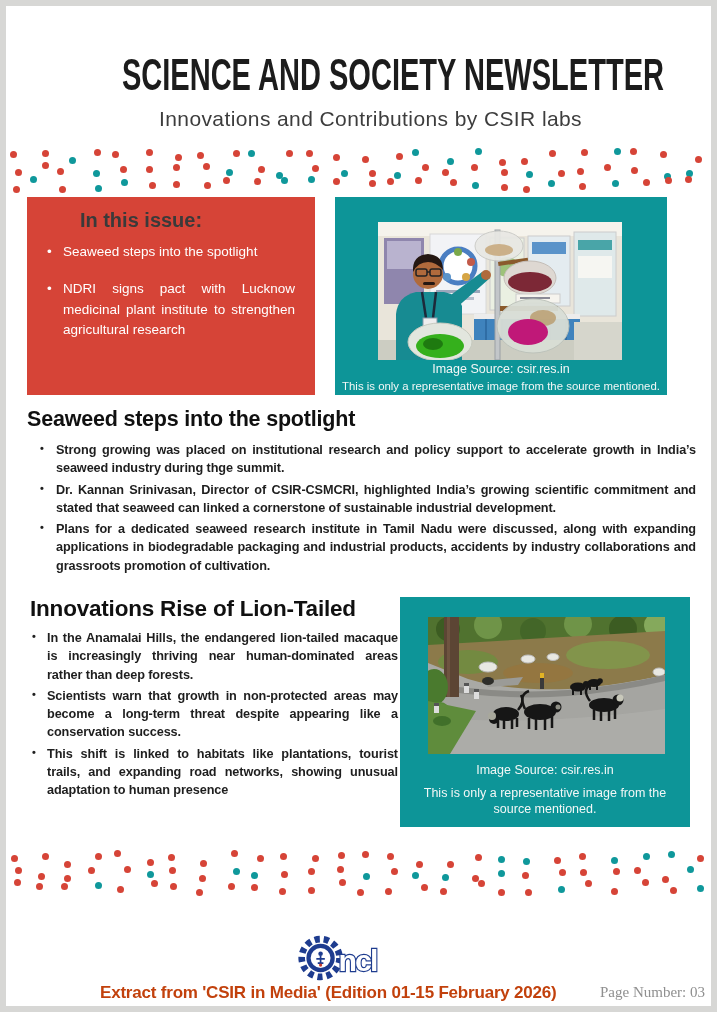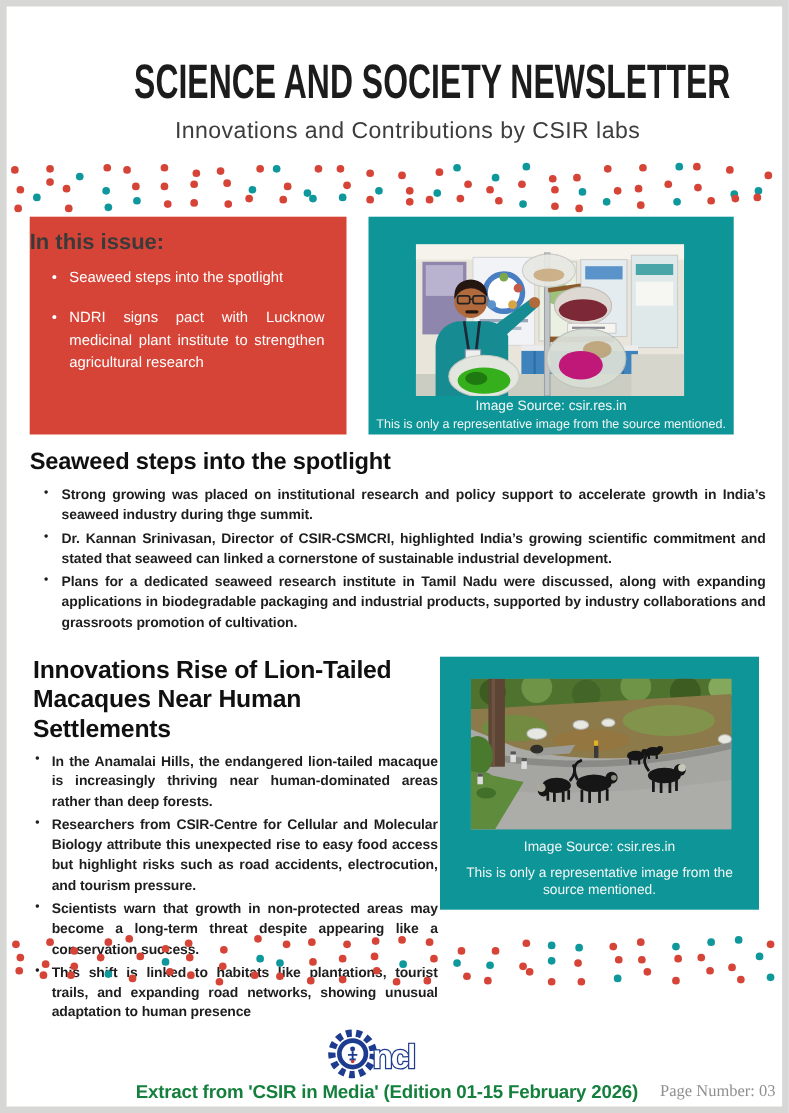--- a/index.html
+++ b/index.html
@@ -10,21 +10,21 @@
            font-size:14px;color:#4e4e4e;letter-spacing:.4px;}
   .title{position:absolute;top:50px;left:0;right:0;text-align:center;font-weight:bold;
          font-size:44px;color:#1c1c1c;transform:scaleX(.66);letter-spacing:0;white-space:nowrap;}
   .subtitle{position:absolute;top:107px;left:0;right:0;text-align:center;font-size:21px;
             color:#3d3d3d;letter-spacing:.4px;margin-left:24px;}
   .dots-band{position:absolute;left:0;width:717px;height:48px;}
   .dots-band.b1{top:144px;} .dots-band.b2{top:847px;}
   .dot{position:absolute;width:7px;height:7px;border-radius:50%;}
 
   .issue-box{position:absolute;left:27px;top:197px;width:288px;height:198px;background:#d64437;}
-  .issue-title{margin:12px 0 6px 0;font-size:20px;font-weight:bold;color:#3a3a3a;
+  .issue-title{margin:12px 0 6px 0;text-align:center;font-size:20px;font-weight:bold;color:#3a3a3a;
                padding-right:60px;}
   .issue-list{margin:10px 0 0 0;padding:0 20px 0 20px;list-style:none;}
   .issue-list li{position:relative;color:#ffffff;font-size:13.5px;line-height:1.5;
                  padding-left:16px;margin-bottom:17px;text-align:justify;}
   .issue-list li::before{content:"\2022";position:absolute;left:0;top:0;color:#fff;}
 
   .teal-box{position:absolute;background:#0d9598;}
   .teal-box.one{left:335px;top:197px;width:332px;height:198px;}
   .teal-box.two{left:400px;top:597px;width:290px;height:230px;}
   .photo{position:absolute;display:block;}
@@ -44,22 +44,22 @@
   .bullets{margin:0;padding:0;list-style:none;}
   .bullets li{position:relative;padding-left:29px;margin-bottom:3px;font-size:12.7px;
               font-weight:bold;color:#1e1e1e;line-height:1.44;text-align:justify;letter-spacing:-.1px;}
   .bullets li::before{content:"\2022";position:absolute;left:13px;top:0;font-size:11px;}
   .section2 .bullets li{padding-left:17px;}
   .section2 .bullets li::before{left:2px;}
 
   .presented{position:absolute;left:242px;top:904px;width:200px;text-align:center;
              font-size:16.5px;font-weight:bold;color:#24426e;letter-spacing:.2px;}
   .logo-wrap{position:absolute;left:296px;top:930px;width:104px;height:56px;}
-  .extract{position:absolute;left:100px;top:983px;width:480px;text-align:right;
-           font-size:17px;font-weight:bold;color:#15803d;letter-spacing:-.2px;}
+  .extract{position:absolute;left:100px;top:983px;width:480px;text-align:left;
+           font-size:17px;font-weight:bold;color:#c2410c;letter-spacing:-.2px;}
   .page-number{position:absolute;right:12px;top:984px;font-family:"Liberation Serif",serif;
                font-size:15px;color:#8f8f8f;}
 </style>
 </head>
 <body>
 
 <div class="page">
 
   <div class="title">SCIENCE AND SOCIETY NEWSLETTER</div>
   <div class="subtitle">Innovations and Contributions by CSIR labs</div>
@@ -209,32 +209,30 @@
     </svg>
     <div class="caption cap1">Image Source: csir.res.in</div>
     <div class="caption cap2">This is only a representative image from the source mentioned.</div>
   </div>
 
   <div class="section1">
     <h2 class="sec-title">Seaweed steps into the spotlight</h2>
     <ul class="bullets">
       <li>Strong growing was placed on institutional research and policy support to accelerate growth in India’s seaweed industry during thge summit.</li>
       <li>Dr. Kannan Srinivasan, Director of CSIR-CSMCRI, highlighted India’s growing scientific commitment and stated that seaweed can linked a cornerstone of sustainable industrial development.</li>
-      <li>Plans for a dedicated seaweed research institute in Tamil Nadu were discussed, along with expanding applications in biodegradable packaging and industrial products, supported by industry collaborations and grassroots promotion of cultivation.</li>
+      <li>Plans for a dedicated seaweed research institute in Tamil Nadu were discussed, along with expanding applications in biodegradable packaging and industrial products, accidents by industry collaborations and grassroots promotion of cultivation.</li>
     </ul>
   </div>
 
   <div class="section2">
     <h2 class="sec-title two-line">
       <span>Innovations Rise of Lion-Tailed</span>
-      <span>Macaques Near Human Settlements</span>
     </h2>
     <ul class="bullets">
       <li>In the Anamalai Hills, the endangered lion-tailed macaque is increasingly thriving near human-dominated areas rather than deep forests.</li>
-      <li>Researchers from CSIR-Centre for Cellular and Molecular Biology attribute this unexpected rise to easy food access but highlight risks such as road accidents, electrocution, and tourism pressure.</li>
       <li>Scientists warn that growth in non-protected areas may become a long-term threat despite appearing like a conservation success.</li>
       <li>This shift is linked to habitats like plantations, tourist trails, and expanding road networks, showing unusual adaptation to human presence</li>
     </ul>
   </div>
 
   <div class="teal-box two">
     <svg class="photo p2" viewBox="0 0 237 137">
       <rect width="237" height="137" fill="#a9a9a5"></rect>
       <rect width="237" height="28" fill="#50722f"></rect>
       <circle cx="20" cy="12" r="12" fill="#3c5c22"></circle>

